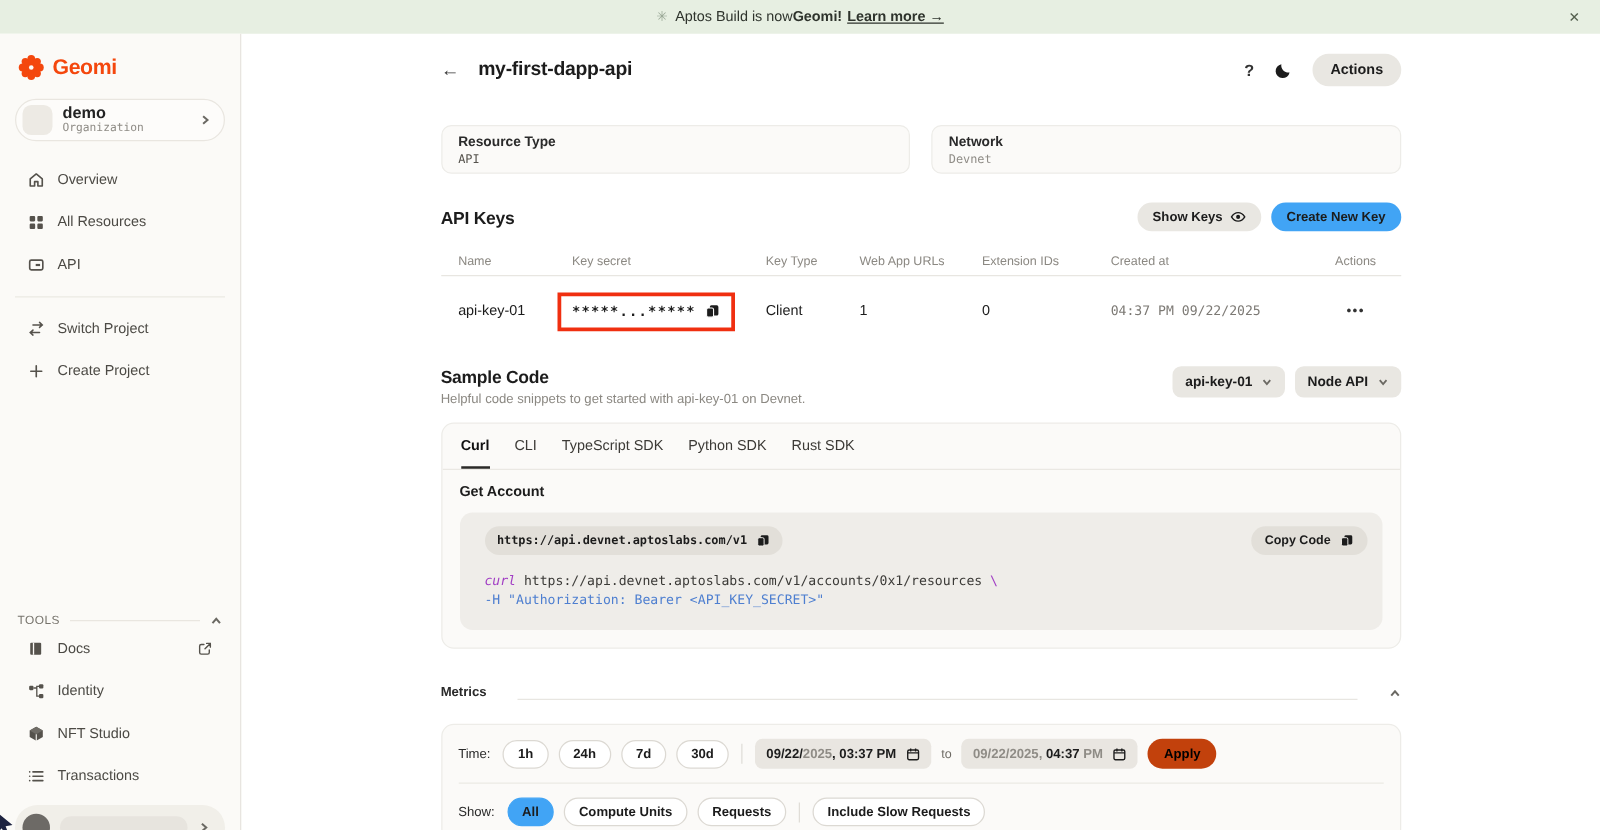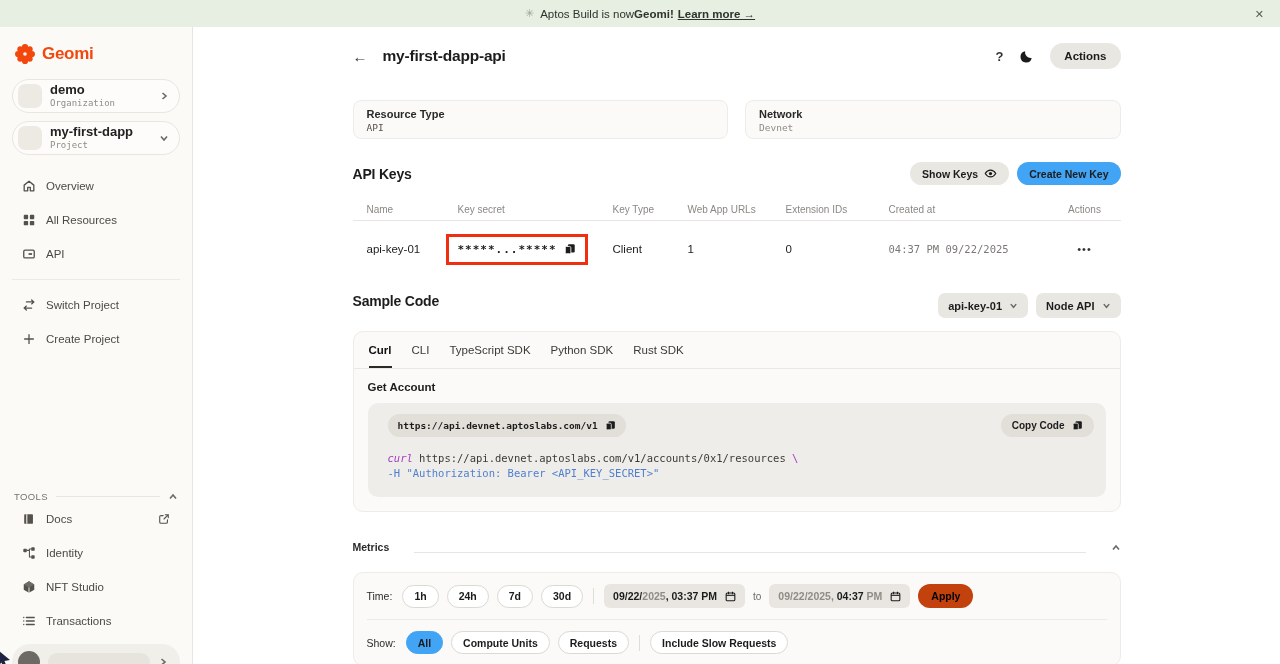--- a/index.html
+++ b/index.html
@@ -148,30 +148,20 @@
       <span class="avatar"></span>
       <span class="sel-text">
         <div class="sel-name">demo</div>
         <div class="sel-sub">Organization</div>
       </span>
       <svg width="10" height="10" viewBox="0 0 10 10">
           <polyline class="chev" points="3.5,2 7,5 3.5,8"></polyline>
         </svg>
     </div>
 
-    <div class="selector">
-      <span class="avatar"></span>
-      <span class="sel-text">
-        <div class="sel-name">my-first-dapp</div>
-        <div class="sel-sub">Project</div>
-      </span>
-      <svg width="10" height="10" viewBox="0 0 10 10">
-          <polyline class="chev" points="2,3.5 5,7 8,3.5"></polyline>
-        </svg>
-    </div>
 
     <nav class="nav">
       <div class="nav-item">
         <svg width="14" height="14" viewBox="0 0 16 16">
             <path d="M2.5 7 8 2.5 13.5 7v6.5h-4v-4h-3v4h-4z" fill="none" stroke="#55524c" stroke-width="1.5" stroke-linejoin="round"></path>
           </svg>
         <span>Overview</span>
       </div>
       <div class="nav-item">
         <svg width="14" height="14" viewBox="0 0 16 16">
@@ -349,20 +339,21 @@
           <span>1</span>
           <span>0</span>
           <span class="created mono">04:37 PM 09/22/2025</span>
           <span class="row-dots">•••</span>
         </div>
       </div>
 
       <div class="sample-row">
         <span>
           <div class="section-title">Sample Code</div>
+          <div class="sample-sub">Helpful code snippets to get started with api-key-01 on Devnet.</div>
         </span>
         <span class="section-actions">
           <span class="drop">
             <span>api-key-01</span>
             <svg width="9" height="9" viewBox="0 0 10 10">
                 <polyline class="chev" points="2,3.5 5,7 8,3.5"></polyline>
               </svg>
           </span>
           <span class="drop">
             <span>Node API</span>

